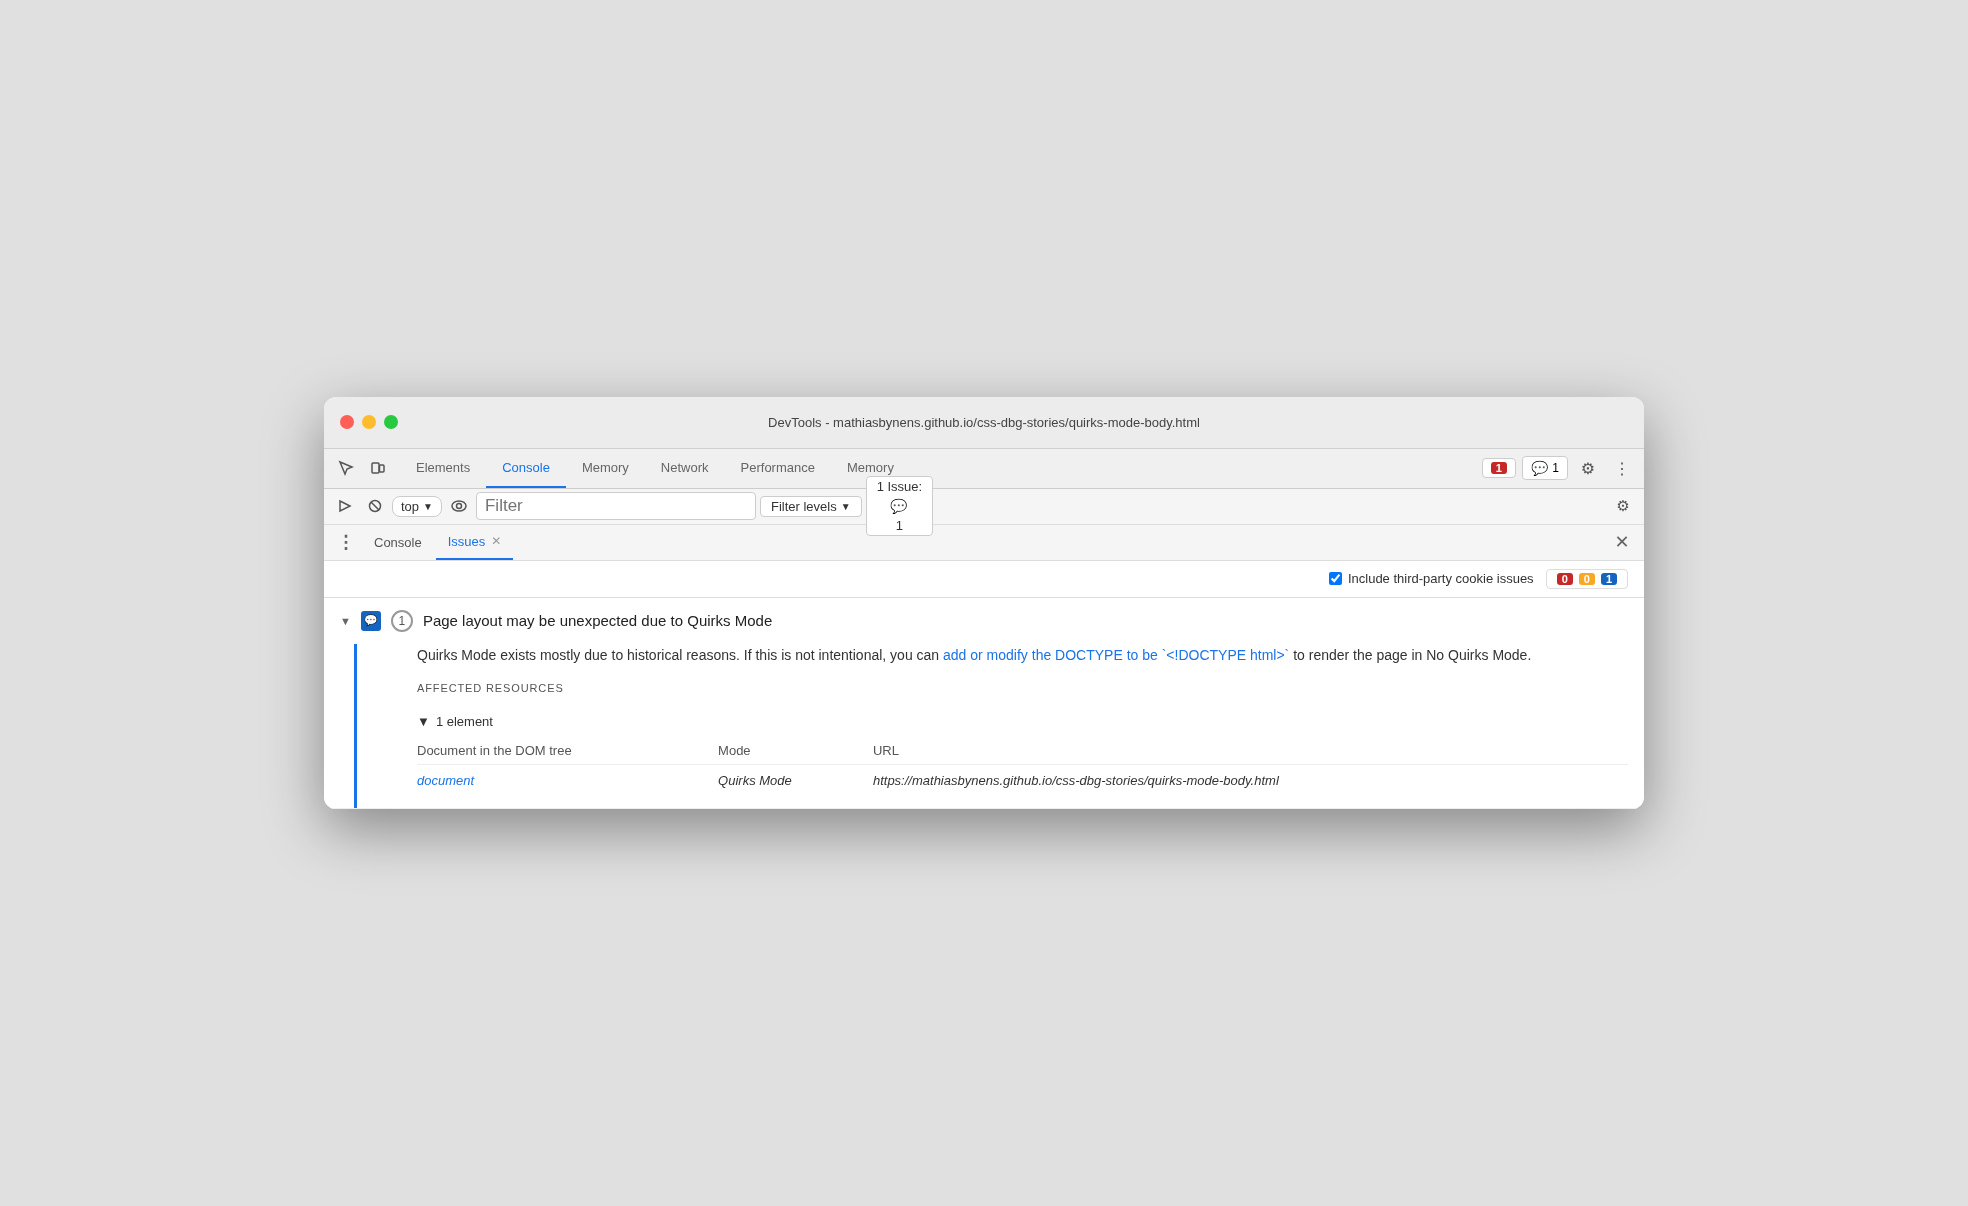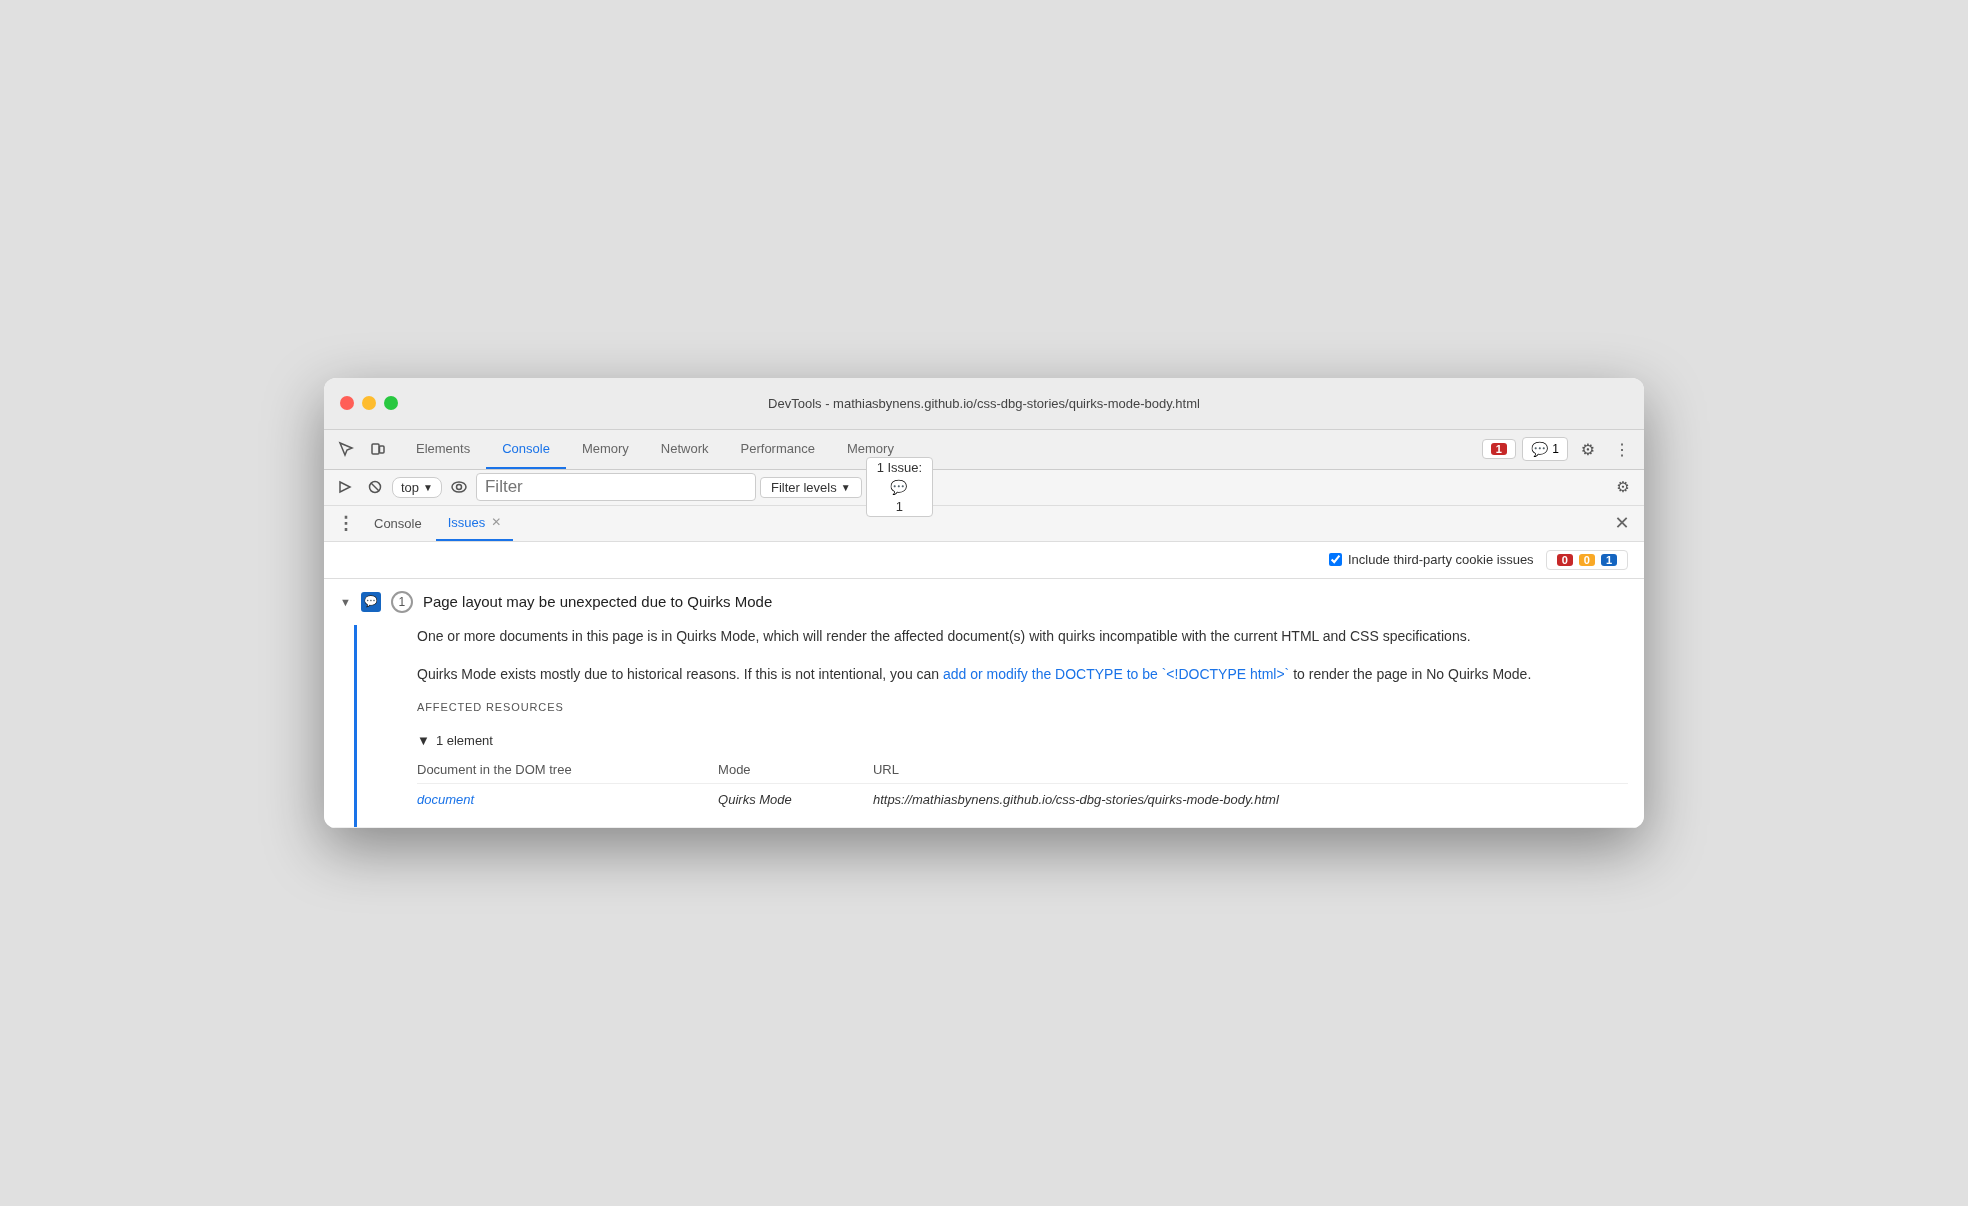--- a/index.html
+++ b/index.html
@@ -611,23 +611,20 @@
   <div class="issues-content">
     <div class="issue-item">
       <div class="issue-header">
         <span class="collapse-arrow">▼</span>
         <div class="issue-type-icon">💬</div>
         <div class="issue-count-circle">1</div>
         <span class="issue-title">Page layout may be unexpected due to Quirks Mode</span>
       </div>
 
       <div class="issue-body">
-        <div class="issue-description">
-          <span>One or more documents in this page is in Quirks Mode, which will render the affected document(s) with quirks incompatible with the current HTML and CSS specifications.</span>
-        </div>
         <div class="issue-description">
           <span>Quirks Mode exists mostly due to historical reasons. If this is not intentional, you can </span><a href="#">add or modify the DOCTYPE to be `&lt;!DOCTYPE html&gt;`</a><span> to render the page in No Quirks Mode.</span>
         </div>
 
         <div class="affected-resources-label">AFFECTED RESOURCES</div>
 
         <div class="resource-expander">
           <span>▼</span>
           <span>1 element</span>
         </div>

